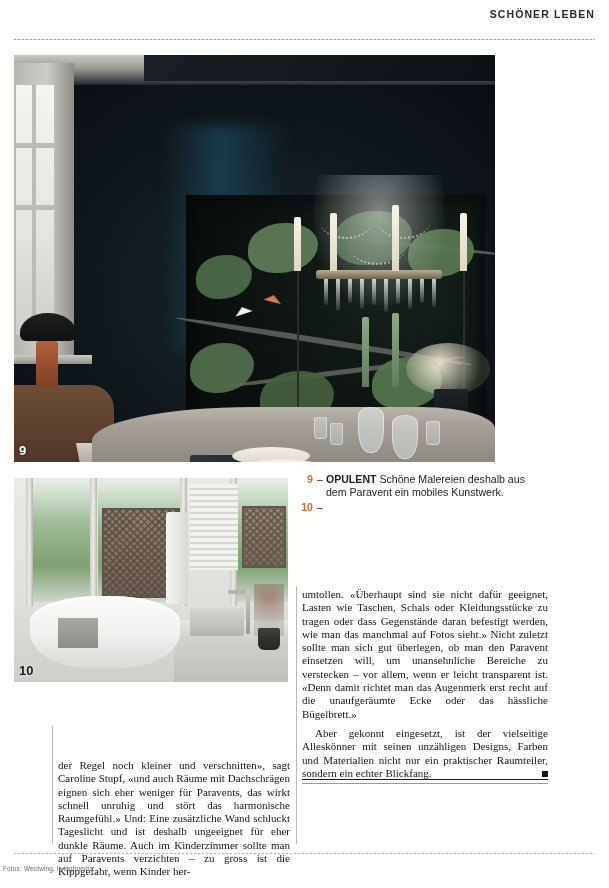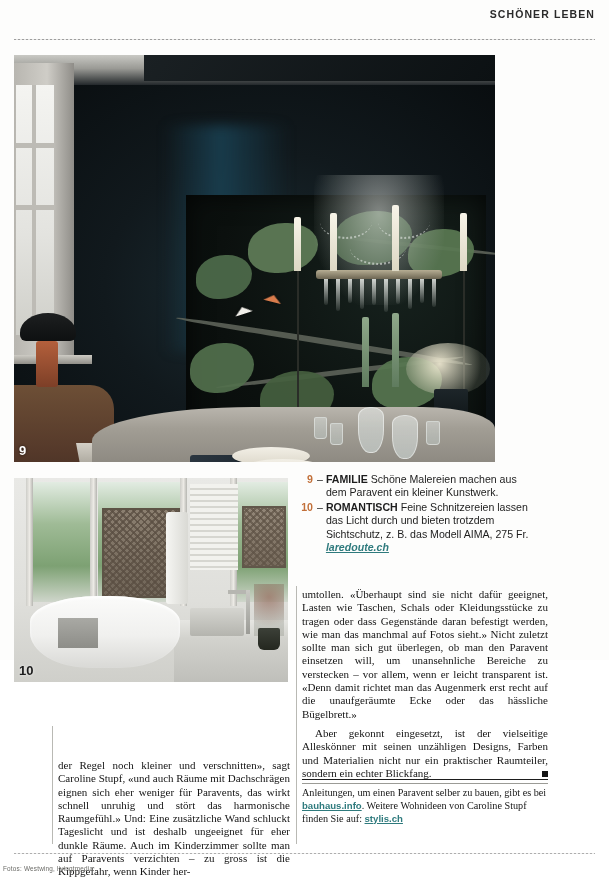--- a/index.html
+++ b/index.html
@@ -552,43 +552,41 @@
     <div class="bp-faucet"></div>
     <div class="bp-plant"></div>
     <div class="bp-pot"></div>
     <div class="badge-num badge-bath">10</div>
   </div>
 
   <div class="caption-block">
     <div class="cap-row">
       <span class="cap-num">9</span>
       <span class="cap-dash">–</span>
-      <span class="cap-text"><span class="cap-lead">FAMILIE</span><span> Schöne Malereien machen aus dem Paravent ein kleiner Kunstwerk.</span></span>
+      <span class="cap-text"><span class="cap-lead">OPULENT</span><span> Schöne Malereien deshalb aus dem Paravent ein mobiles Kunstwerk.</span></span>
     </div>
     <div class="cap-row">
       <span class="cap-num">10</span>
       <span class="cap-dash">–</span>
-      <span class="cap-text"><span class="cap-lead">ROMANTISCH</span><span> Feine Schnitzereien lassen das Licht durch und bieten trotzdem Sichtschutz, z. B. das Modell AIMA, 275 Fr. </span><a class="cap-link" href="#">laredoute.ch</a></span>
     </div>
   </div>
 
   <div class="col-divider divider-left"></div>
   <div class="col-divider divider-mid"></div>
 
   <div class="col-body col-left">
     <p>der Regel noch kleiner und verschnitten», sagt Caroline Stupf, «und auch Räume mit Dachschrägen eignen sich eher weniger für Paravents, das wirkt schnell unruhig und stört das harmonische Raumgefühl.» Und: Eine zusätzliche Wand schluckt Tageslicht und ist deshalb ungeeignet für eher dunkle Räume. Auch im Kinderzimmer sollte man auf Paravents verzichten – zu gross ist die Kippgefahr, wenn Kinder her-</p>
   </div>
 
   <div class="col-body col-right">
     <p>umtollen. «Überhaupt sind sie nicht dafür geeignet, Lasten wie Taschen, Schals oder Kleidungsstücke zu tragen oder dass Gegenstände daran befestigt werden, wie man das manchmal auf Fotos sieht.» Nicht zuletzt sollte man sich gut überlegen, ob man den Paravent einsetzen will, um unansehnliche Bereiche zu verstecken – vor allem, wenn er leicht transparent ist. «Denn damit richtet man das Augenmerk erst recht auf die unaufgeräumte Ecke oder das hässliche Bügelbrett.»</p>
     <p style="margin-top:6px;"><span>Aber gekonnt eingesetzt, ist der vielseitige Alleskönner mit seinen unzähligen Designs, Farben und Materialien nicht nur ein praktischer Raumteiler, sondern ein echter Blickfang.</span><span class="endmark"></span></p>
   </div>
 
   <div class="infobox">
     <div class="infobox-rule-top"></div>
     <div class="infobox-rule-mid"></div>
-    <div class="infobox-text"><span>Anleitungen, um einen Paravent selber zu bauen, gibt es bei </span><a class="infobox-link" href="#">bauhaus.info</a><span>. Weitere Wohnideen von Caroline Stupf finden Sie auf: </span><a class="infobox-link" href="#">stylis.ch</a></div>
   </div>
 
   <div class="rule-bottom"></div>
   <div class="credit">Fotos: Westwing, livingtmedia</div>
 
 </div>
 
 </body></html>

